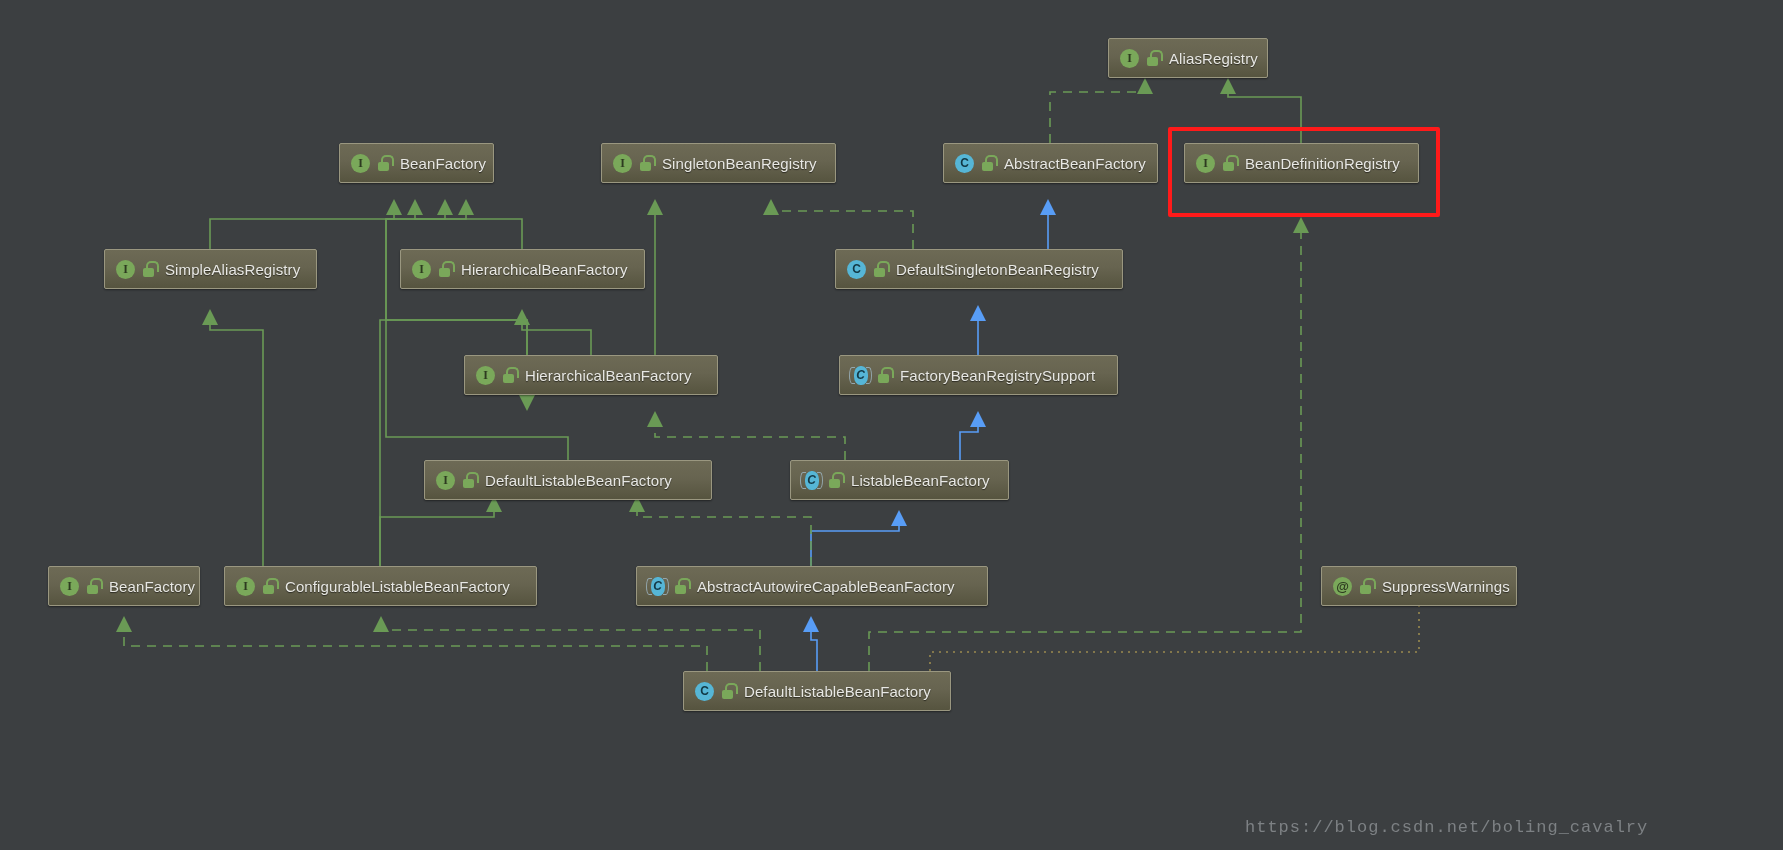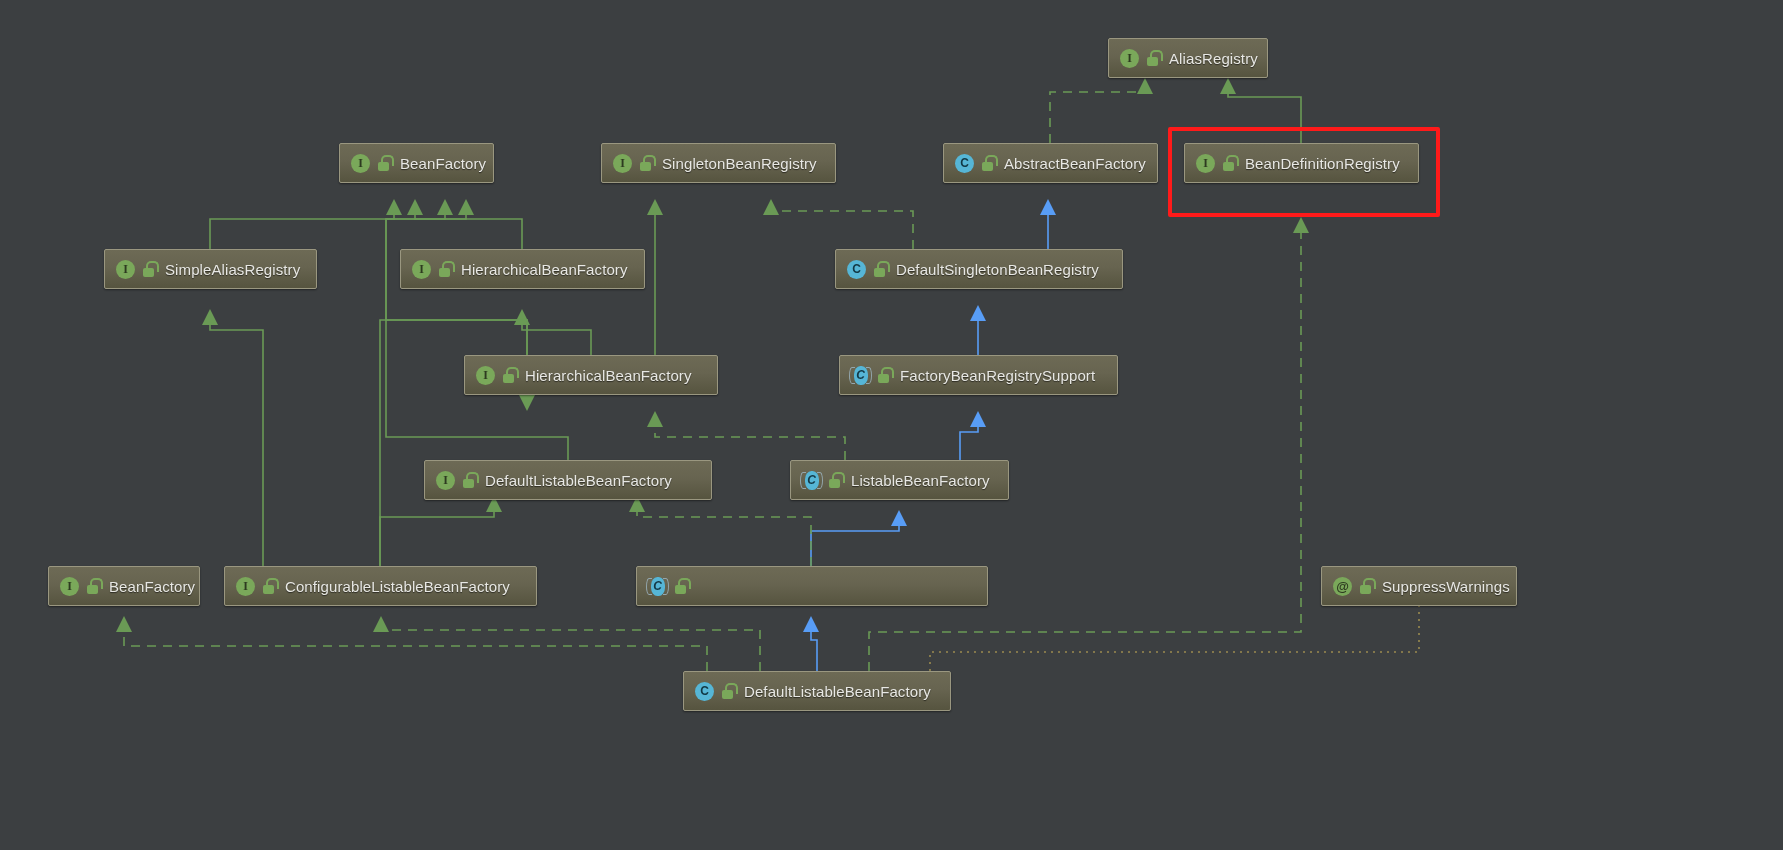--- a/index.html
+++ b/index.html
@@ -268,20 +268,21 @@
         <span class="label">ConfigurableListableBeanFactory</span>
       </div>
       <div class="node" style="left: 636px; top: 566px; width: 352px;">
         <span class="ticon abs">
           <span class="disc">C</span>
         </span>
         <span class="lock">
           <span class="shackle"></span>
           <span class="body"></span>
         </span>
+        <span class="label">AbstractAutowireCapableBeanFactory</span>
       </div>
       <div class="node" style="left: 1321px; top: 566px; width: 196px;">
         <span class="ticon anno">
           <span class="disc">@</span>
         </span>
         <span class="lock">
           <span class="shackle"></span>
           <span class="body"></span>
         </span>
         <span class="label">SuppressWarnings</span>
@@ -293,13 +294,14 @@
         <span class="lock">
           <span class="shackle"></span>
           <span class="body"></span>
         </span>
         <span class="label">DefaultListableBeanFactory</span>
       </div>
     </div>
   <div id="highlight-layer">
       <div class="highlight-box" style="left: 1168px; top: 127px; width: 272px; height: 90px; border-color: rgb(255, 26, 26);"></div>
     </div>
+  <div class="watermark" style="left: 1245px; top: 818px;">https://blog.csdn.net/boling_cavalry</div>
 </div>
 
 </body></html>

